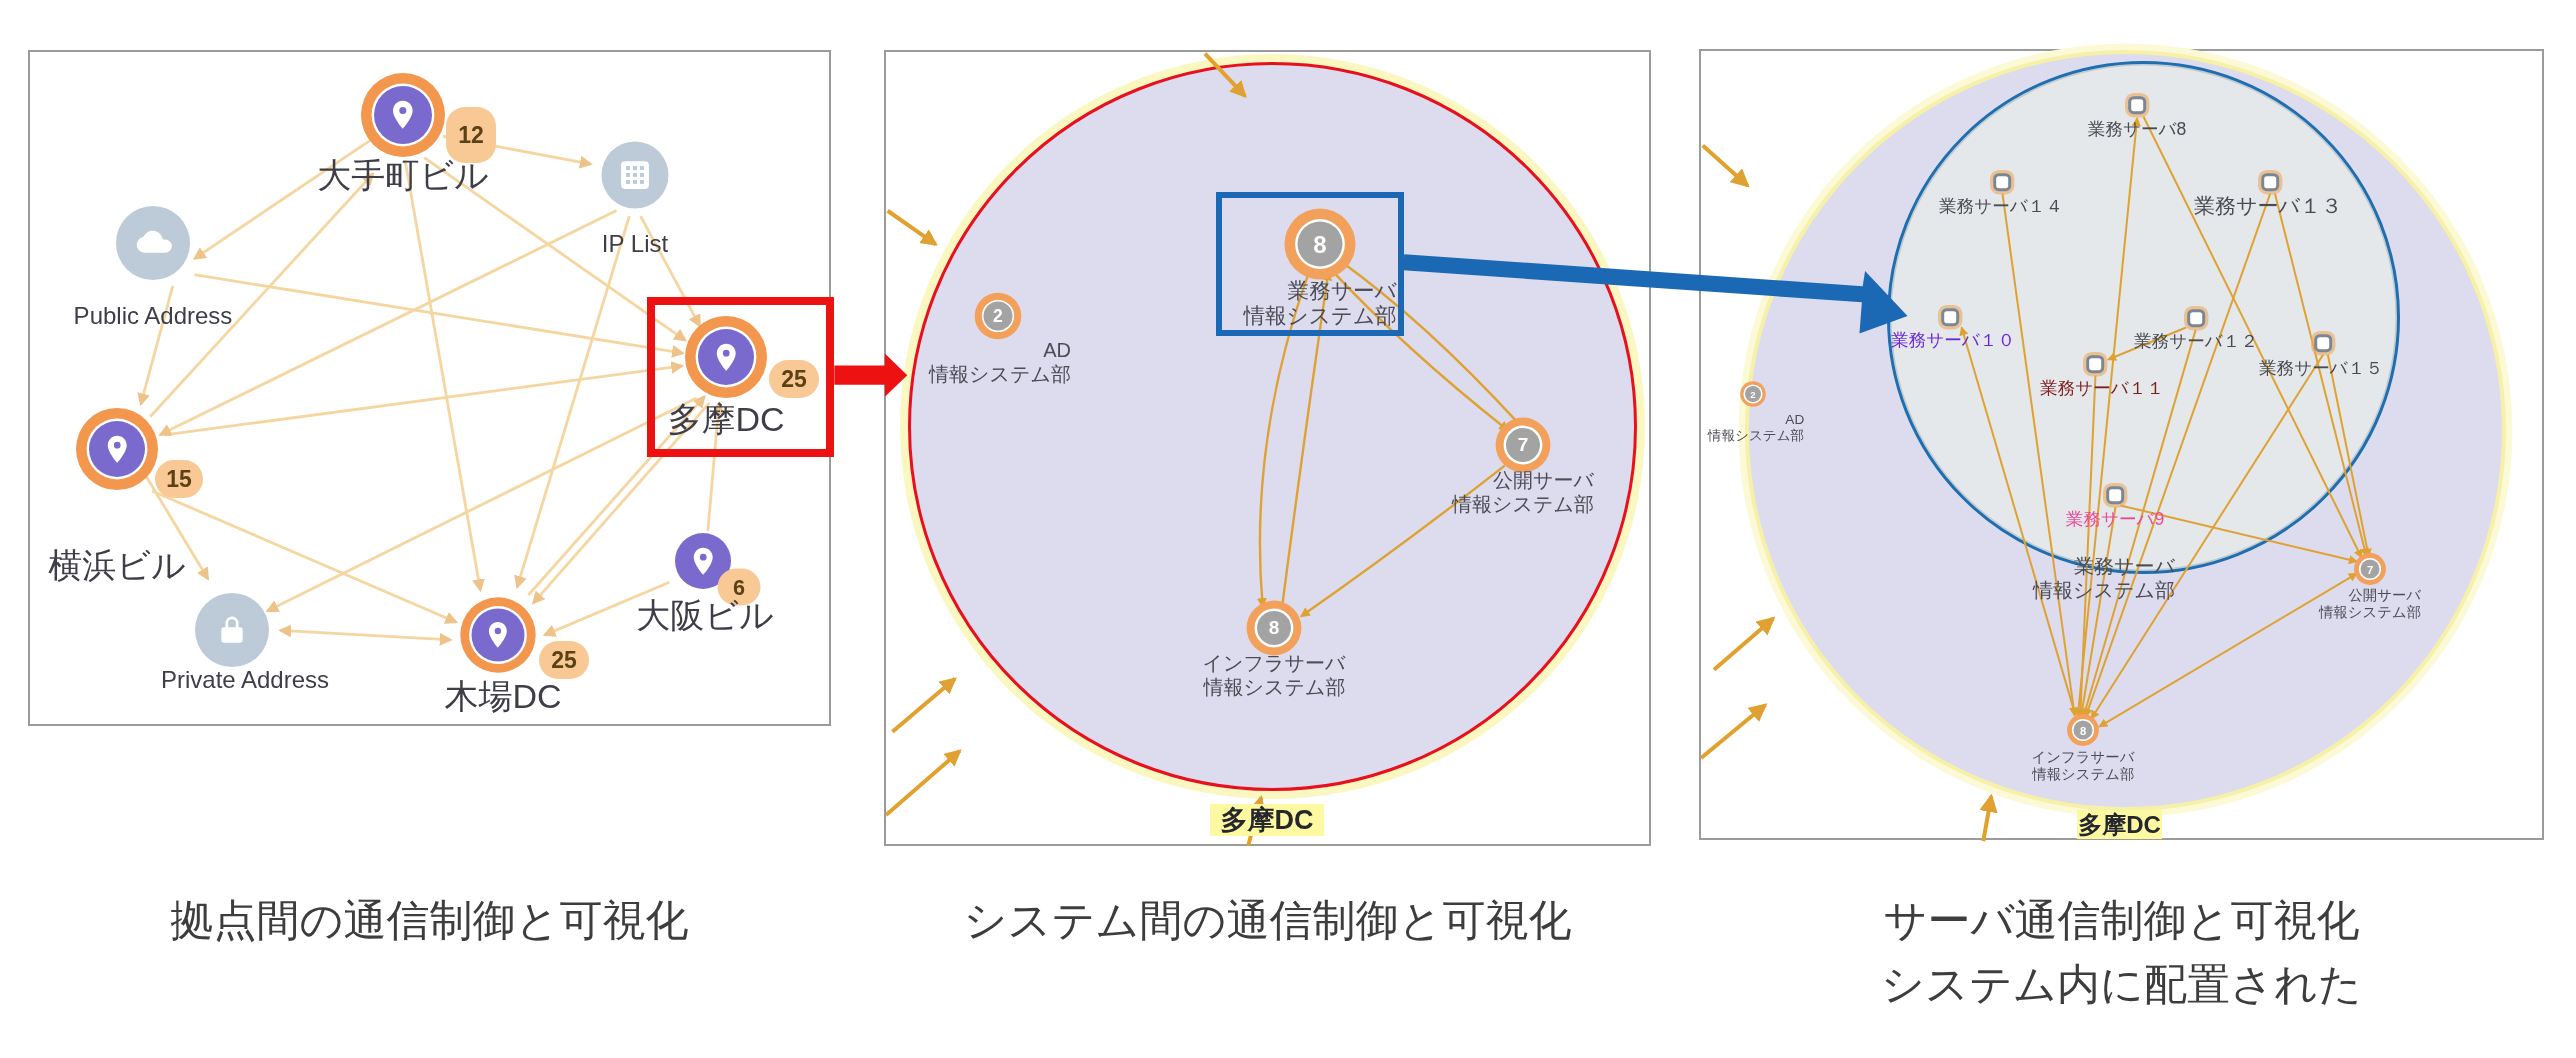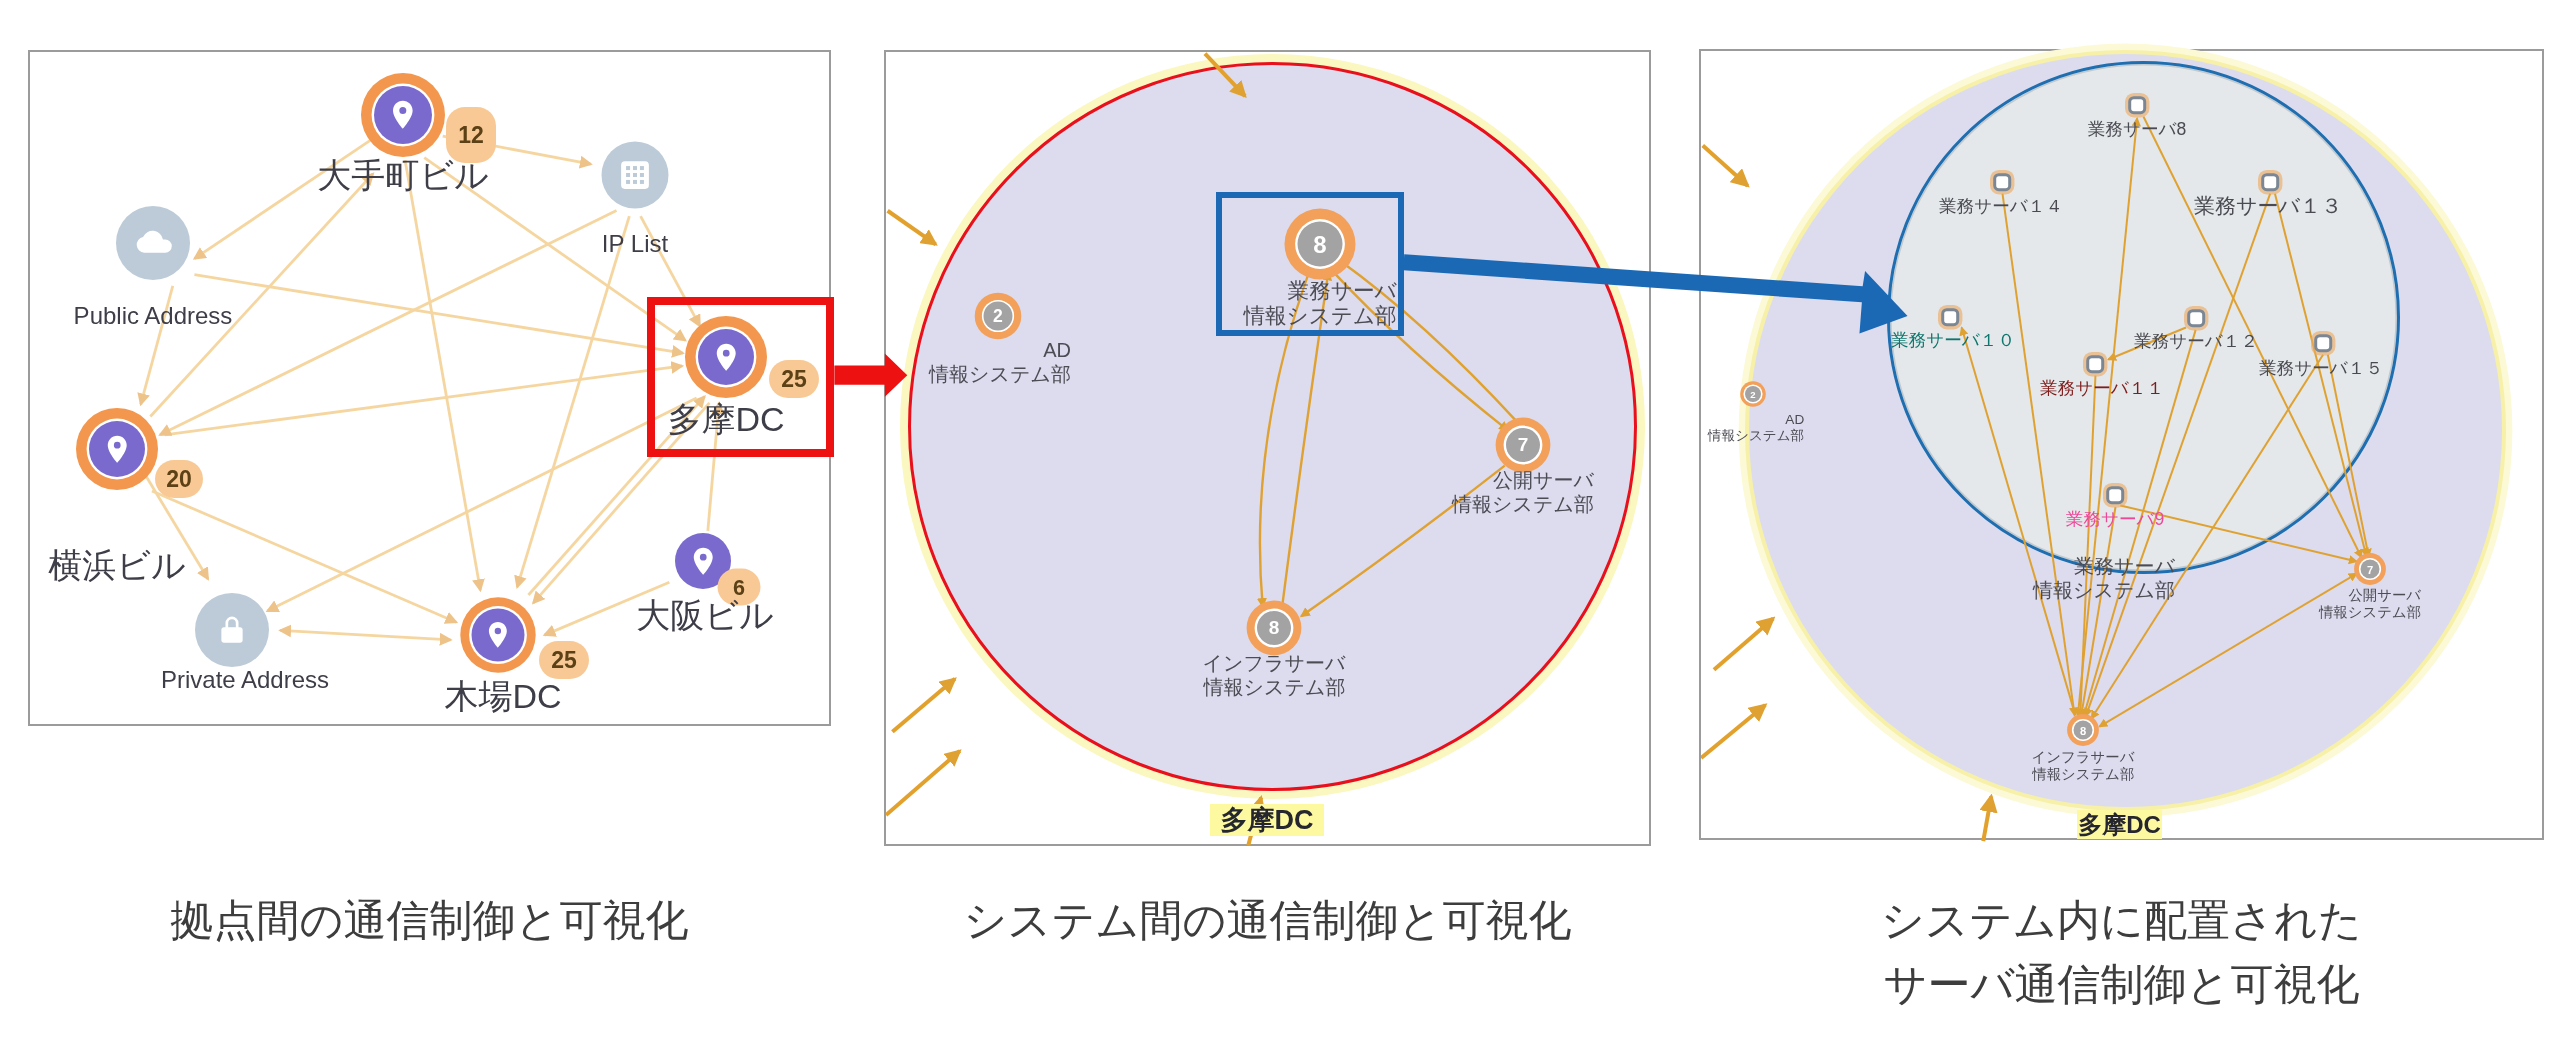--- a/index.html
+++ b/index.html
@@ -113,21 +113,21 @@
   </div>
   <div class="c badge" style="left:764px;top:327px;width:50px;height:38px;font-size:23px;">25</div>
   <div class="c lbl" style="left:696px;top:367px;font-size:34px;">多摩DC</div>
   <div class="hlbox" style="left:617px;top:245px;width:187px;height:160px;border:8px solid #ee1111;"></div>
 
   <div class="c pin" style="left:87px;top:397px;width:56px;height:56px;">
     <svg viewBox="0 0 24 24">
       <path d="M12 2C8.13 2 5 5.13 5 9c0 5.25 7 13 7 13s7-7.75 7-13c0-3.87-3.13-7-7-7zm0 9.5A2.5 2.5 0 1 1 12 6.5a2.5 2.5 0 0 1 0 5z" fill="#fff"></path>
     </svg>
   </div>
-  <div class="c badge" style="left:149px;top:427px;width:48px;height:38px;font-size:23px;">20</div>
+  <div class="c badge" style="left:149px;top:427px;width:48px;height:38px;font-size:23px;">15</div>
   <div class="c lbl" style="left:87px;top:513px;font-size:34px;">横浜ビル</div>
 
   <div class="c pin noring" style="left:673px;top:509px;width:56px;height:56px;">
     <svg viewBox="0 0 24 24">
       <path d="M12 2C8.13 2 5 5.13 5 9c0 5.25 7 13 7 13s7-7.75 7-13c0-3.87-3.13-7-7-7zm0 9.5A2.5 2.5 0 1 1 12 6.5a2.5 2.5 0 0 1 0 5z" fill="#fff"></path>
     </svg>
   </div>
   <div class="c badge" style="left:709px;top:535px;width:43px;height:37px;font-size:21.6px;">6</div>
   <div class="c lbl" style="left:675px;top:563px;font-size:34px;">大阪ビル</div>
 
@@ -232,21 +232,21 @@
   <div class="c server" style="left:436px;top:54px;width:17.6px;height:17.6px;"></div>
   <div class="c lbl" style="left:436px;top:78px;font-size:17.6px;color:#4a4a52;">業務サーバ8</div>
 
   <div class="c server" style="left:301px;top:131px;width:17.6px;height:17.6px;"></div>
   <div class="c lbl" style="left:300px;top:155px;font-size:17.6px;color:#4a4a52;">業務サーバ１４</div>
 
   <div class="c server" style="left:569px;top:131px;width:17.6px;height:17.6px;"></div>
   <div class="c lbl" style="left:567px;top:155px;font-size:21px;color:#4a4a52;">業務サーバ１３</div>
 
   <div class="c server" style="left:249px;top:266px;width:17.6px;height:17.6px;"></div>
-  <div class="c lbl" style="left:252px;top:289px;font-size:17.6px;color:#0f766e;">業務サーバ１０</div>
+  <div class="c lbl" style="left:252px;top:289px;font-size:17.6px;color:#6d28d9;">業務サーバ１０</div>
 
   <div class="c server" style="left:495px;top:267px;width:17.6px;height:17.6px;"></div>
   <div class="c lbl" style="left:495px;top:290px;font-size:17.6px;color:#4a4a52;">業務サーバ１２</div>
 
   <div class="c server" style="left:622px;top:292px;width:17.6px;height:17.6px;"></div>
   <div class="c lbl" style="left:620px;top:317px;font-size:17.6px;color:#4a4a52;">業務サーバ１５</div>
 
   <div class="c server" style="left:394px;top:313px;width:17.6px;height:17.6px;"></div>
   <div class="c lbl" style="left:401px;top:337px;font-size:17.6px;color:#7f1d1d;">業務サーバ１１</div>
 
@@ -280,16 +280,16 @@
 </div>
 
 <svg class="edges" width="2576" height="1059" viewBox="0 0 3214 1321">
   <polygon points="1041,456 1104,456 1104,441 1132,468 1104,495 1104,480 1041,480" fill="#ee1111"></polygon>
   <polygon points="1752,317 2324,357 2327,338 2380,394 2320,416 2323,377 1751,337" fill="#1b69b5"></polygon>
 </svg>
 
 <div class="caption" style="left:28px;top:888px;width:803px;">拠点間の通信制御と可視化</div>
 <div class="caption" style="left:884px;top:888px;width:767px;">システム間の通信制御と可視化</div>
 <div class="caption" style="left:1699px;top:888px;width:845px;">
+  <div>サーバ通信制御と可視化</div>
   <div>システム内に配置された</div>
-  <div>サーバ通信制御と可視化</div>
 </div>
 
 
 </body></html>

